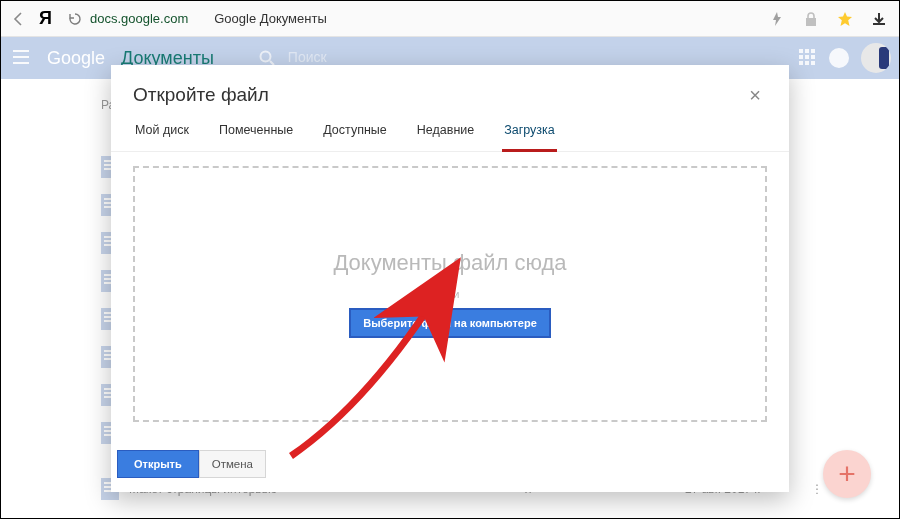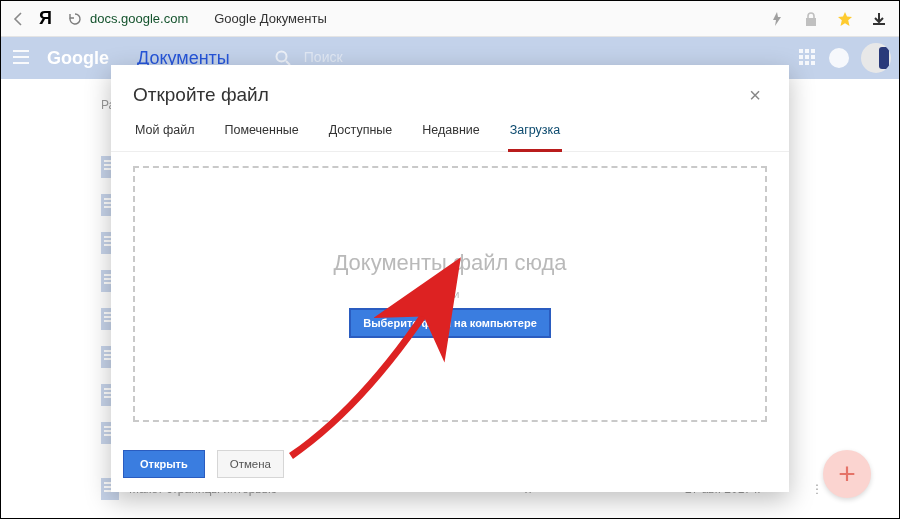--- a/index.html
+++ b/index.html
@@ -16,22 +16,22 @@
   .addr-title{font:400 13px Arial;color:#333;margin-left:18px}
   .spacer{flex:1}
   .chrome-icon{width:16px;height:16px;display:flex;align-items:center;justify-content:center;color:#a0a0a0;margin:0 4px}
   .star{color:#fecb2f}
   .dl{color:#333;font-weight:700}
 
   
   .app-header{height:42px;background:#c3d2ea;display:flex;align-items:center;padding:0 10px;gap:14px;position:relative}
   .hamburger{width:22px;height:22px;color:#fff;opacity:.9;cursor:pointer}
   .brand{color:#fff;font:400 18px 'Product Sans',Arial}
-  .brand b{font-weight:700}
-  .brand-sub{color:#1d4ed8;font:300 18px Arial;opacity:.95;margin-left:14px}
+  .brand b{font-weight:400}
+  .brand-sub{color:#0f766e;font:300 18px Arial;opacity:.95;margin-left:2px}
   .search-wrap{display:flex;align-items:flex-start;margin-left:30px;gap:12px}
   .search-icon-h{color:#fff;opacity:.7;width:18px;height:18px}
   .search-ph{color:#fff;opacity:.5;font:400 14px Arial}
   .hdr-right{position:absolute;right:8px;top:0;height:42px;display:flex;align-items:center;gap:12px}
   .apps-grid{width:18px;height:18px;display:grid;grid-template-columns:repeat(3,4px);grid-template-rows:repeat(3,4px);gap:2px}
   .apps-grid span{background:#fff;opacity:.85;width:4px;height:4px}
   .bell{width:20px;height:20px;background:#fff;opacity:.85;border-radius:50%}
   .avatar{width:30px;height:30px;border-radius:50%;background:#e8e8e8;position:relative;overflow:hidden}
   .avatar::after{content:"";position:absolute;right:2px;top:4px;width:10px;height:22px;background:#2a3a7a;border-radius:3px}
 
@@ -55,21 +55,21 @@
   .modal-title{font:400 19px Arial;color:#333}
   .modal-close{margin-left:auto;width:24px;height:24px;color:#888;cursor:pointer;display:flex;align-items:center;justify-content:center;font:400 20px Arial}
   .tabs{display:flex;gap:26px;padding:12px 22px 0 22px;border-bottom:1px solid #eee}
   .tab{font:400 12.5px Arial;color:#333;padding:0 2px 12px 2px;cursor:pointer}
   .tab.active{color:#0c4a6e;border-bottom:3px solid #b91c1c;margin-bottom:-1px}
   .modal-body{flex:1;padding:14px 22px 10px 22px}
   .dropzone{height:256px;border:2px dashed #c9c9c9;display:flex;flex-direction:column;align-items:center;justify-content:center;position:relative}
   .dz-text{font:400 22px Arial;color:#b9b9b9}
   .dz-or{font:400 11px Arial;color:#b9b9b9;margin:12px 0 8px 0}
   .pick-btn{background:#3a7de0;border:2px solid #2a5cc0;color:#fff;font:700 11px Arial;padding:7px 12px;cursor:pointer}
-  .modal-footer{padding:8px 22px 14px 12px;display:flex;gap:12px;align-items:flex-start}
+  .modal-footer{padding:8px 22px 14px 6px;display:flex;align-items:flex-start}
   .open-btn{background:#3a7de0;border:1px solid #2a5cc0;color:#fff;font:700 11px Arial;padding:7px 16px;cursor:pointer}
   .cancel-btn{background:#f6f6f6;border:1px solid #d6d6d6;color:#555;font:400 11.5px Arial;padding:7px 12px;cursor:pointer}
 
   
   .arrow{position:absolute;left:220px;top:250px;width:260px;height:210px;pointer-events:none}
 
   
   svg{display:block}
 </style>
 </head>
@@ -189,21 +189,21 @@
         <span>+</span>
       </div>
   </div>
 
   <div class="modal">
     <div class="modal-header">
       <div class="modal-title">Откройте файл</div>
       <div class="modal-close">×</div>
     </div>
     <div class="tabs">
-      <div class="tab">Мой файл</div>
+      <div class="tab">Мой диск</div>
       <div class="tab">Помеченные</div>
       <div class="tab">Доступные</div>
       <div class="tab">Недавние</div>
       <div class="tab active">Загрузка</div>
     </div>
     <div class="modal-body">
       <div class="dropzone">
         <div class="dz-text">Документы файл сюда</div>
         <div class="dz-or">или</div>
         <button class="pick-btn">Выберите файл на компьютере</button>

